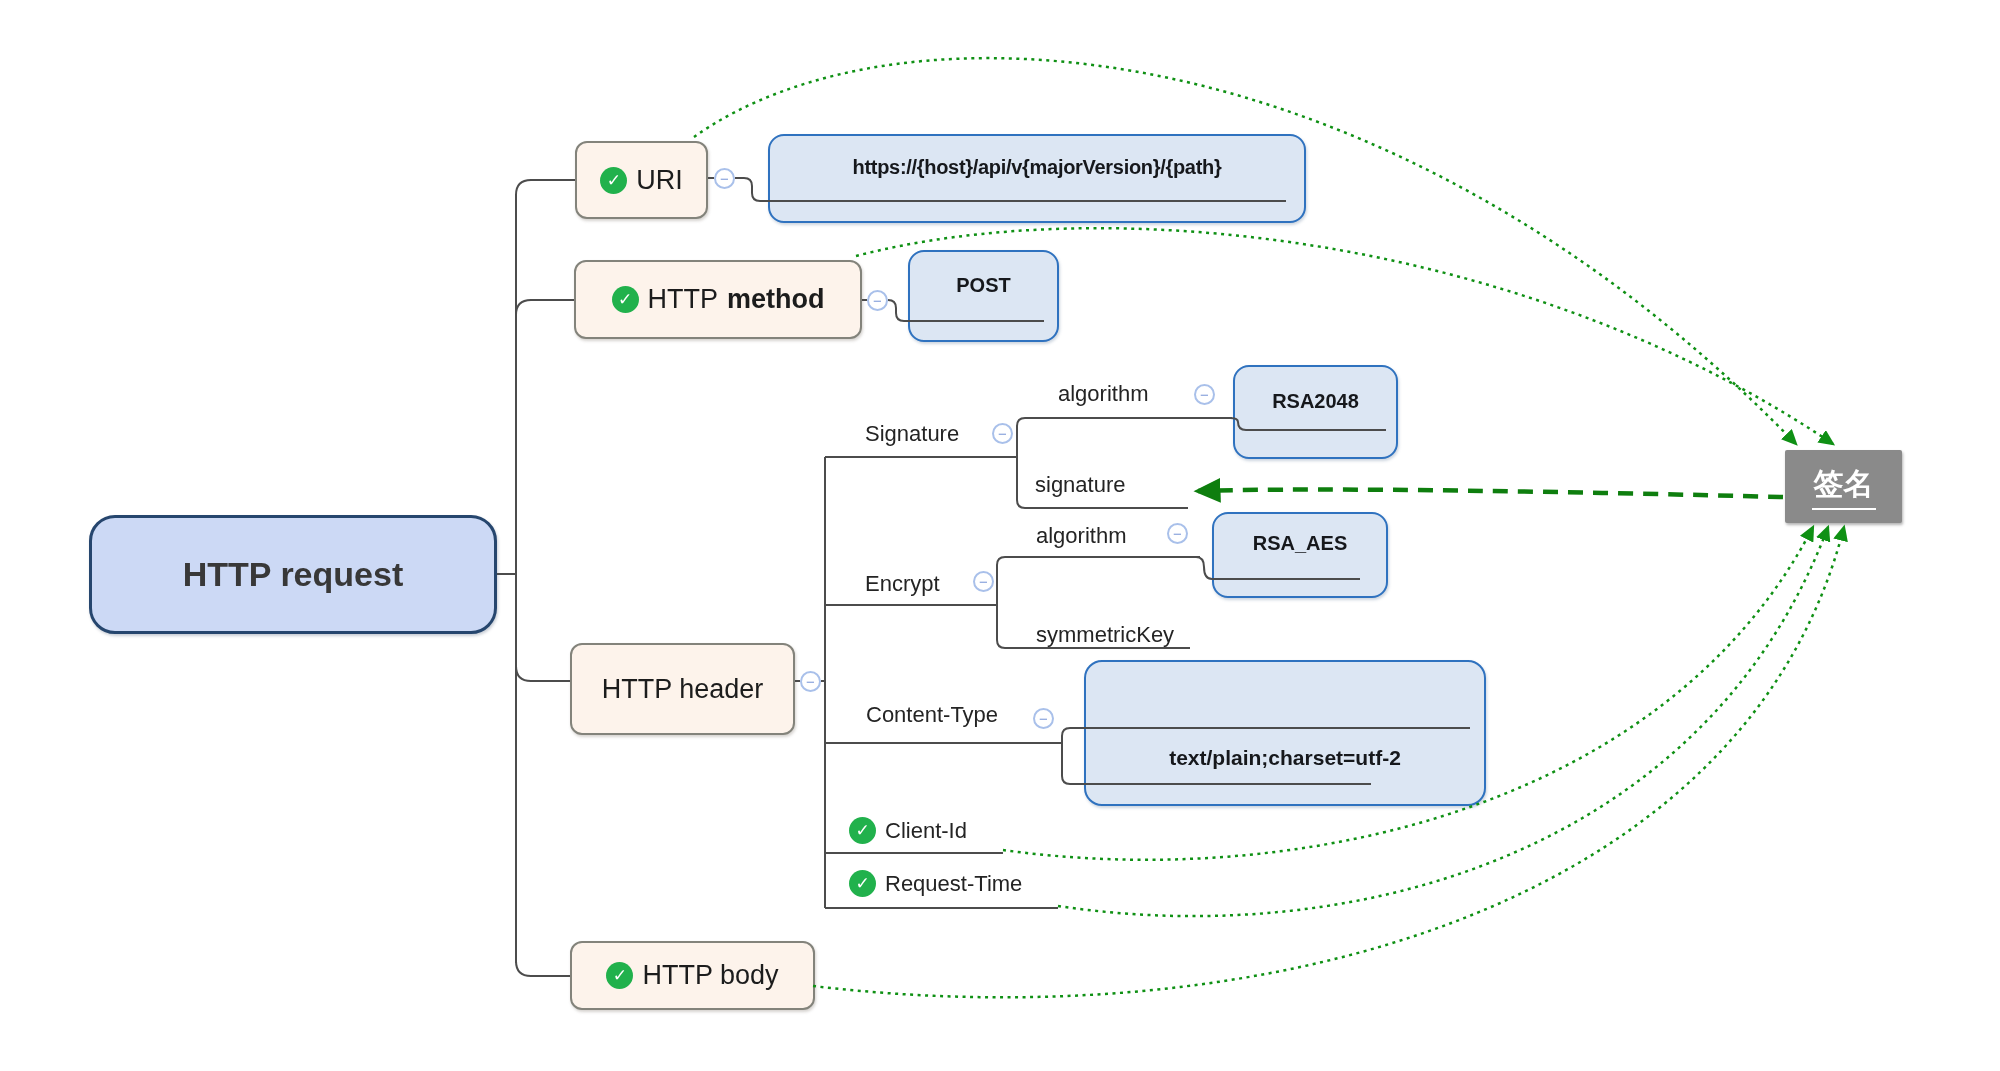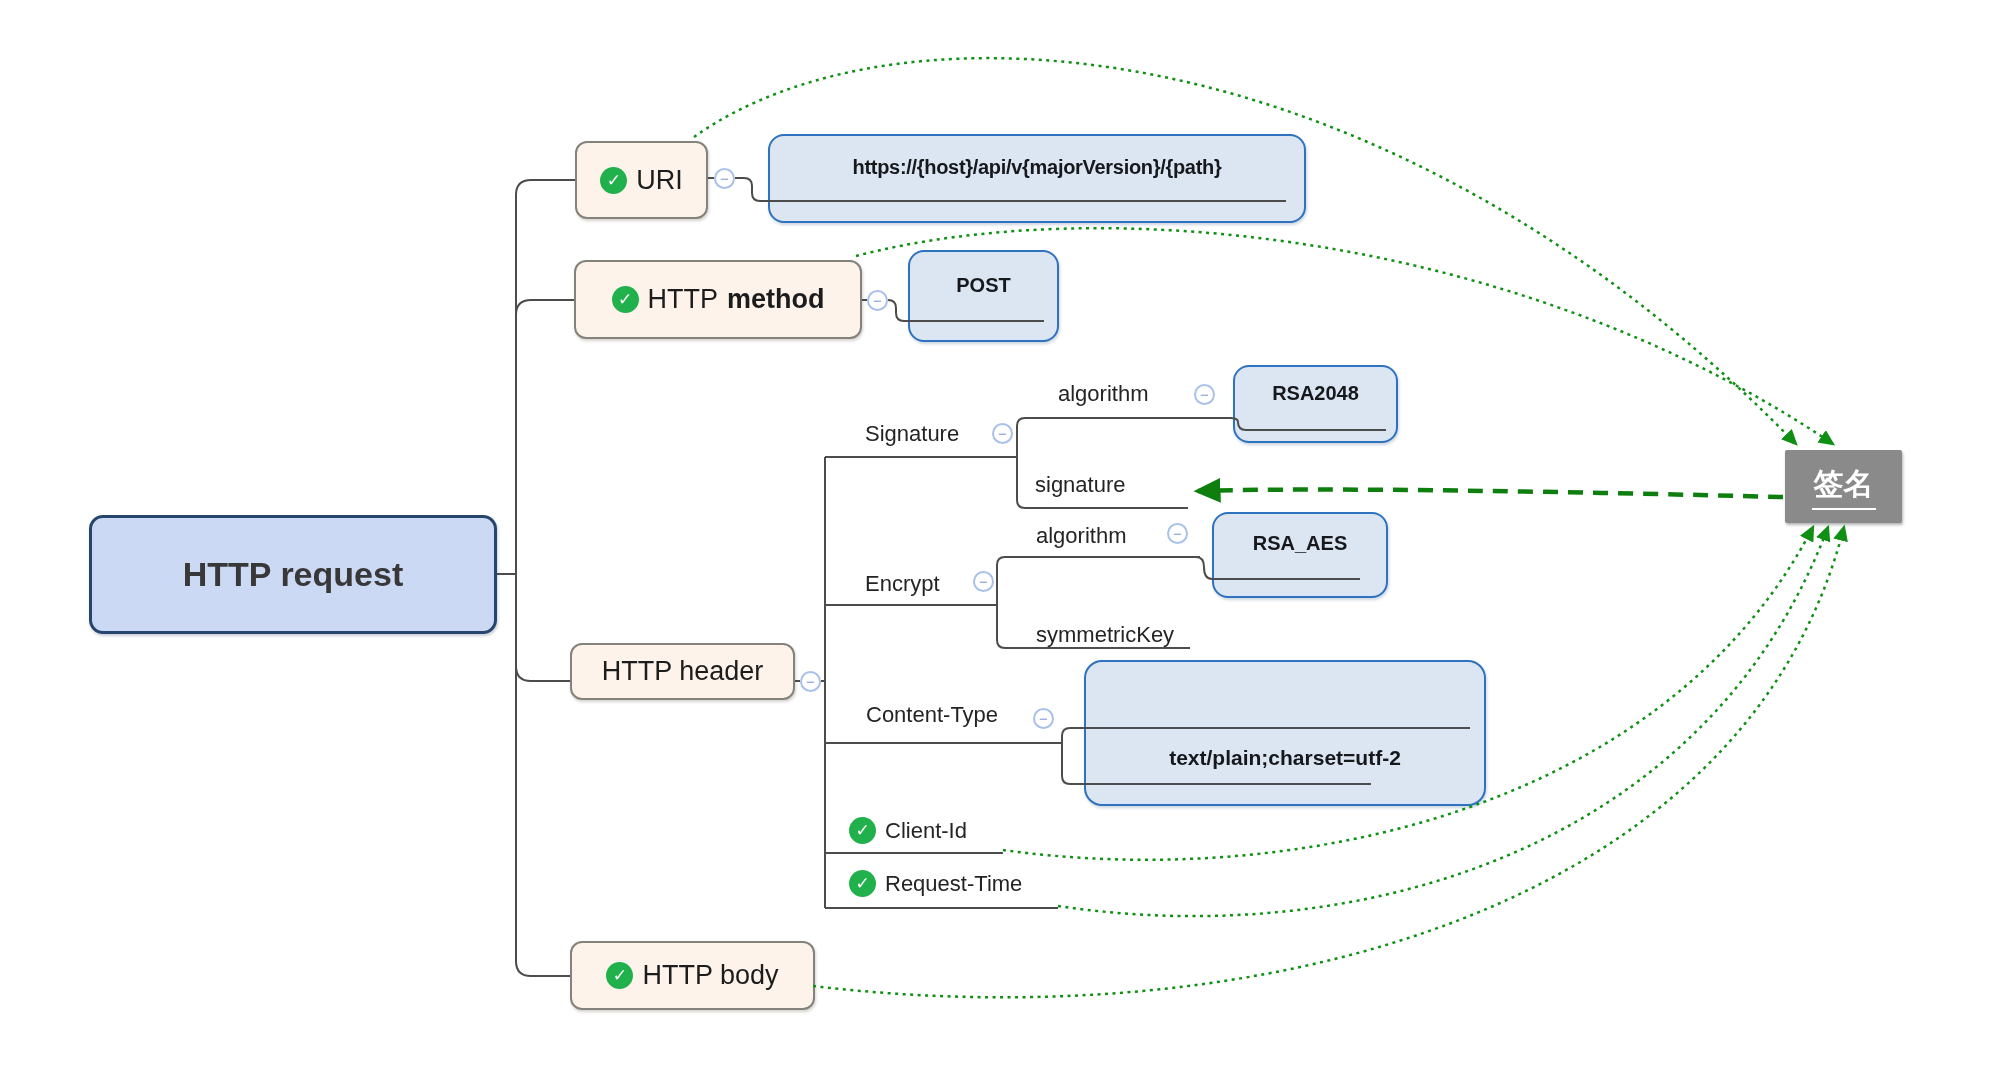--- a/index.html
+++ b/index.html
@@ -17,37 +17,37 @@
   .wires{position:absolute;left:0;top:0;z-index:3;pointer-events:none;}
   .wire{stroke:var(--line-gray,#4c4c4c);stroke-width:2;fill:none;}
   .dotted{stroke:var(--dot-green,#0f9014);stroke-width:2.5;fill:none;stroke-dasharray:3 4.5;}
   .bigdash{stroke:var(--arrow-green,#0e7e0e);stroke-width:4.5;fill:none;stroke-dasharray:15 10;}
   .m-small{fill:var(--dot-green,#0f9014);}
   .m-big{fill:var(--arrow-green,#0e7e0e);}
 
   .node{position:absolute;z-index:2;display:flex;align-items:center;justify-content:center;
         box-sizing:border-box;color:var(--text-dark,#1c1c1c);}
   .root-node{left:89px;top:515px;width:408px;height:119px;background:var(--root-fill);
-        border:3px solid var(--root-border);border-radius:14px;font-size:34px;font-weight:bold;
+        border:3px solid var(--root-border);border-radius:26px;font-size:34px;font-weight:bold;
         color:#383838;box-shadow:1px 2px 3px rgba(40,60,90,.25);}
   .cream{background:var(--node-fill);border:2px solid var(--node-border);border-radius:12px;
         box-shadow:1px 2px 3px rgba(120,110,100,.3);font-size:27px;gap:9px;}
   .uri-node{left:575px;top:141px;width:133px;height:78px;}
   .method-node{left:574px;top:260px;width:288px;height:79px;}
-  .header-node{left:570px;top:643px;width:225px;height:57px;}
+  .header-node{left:570px;top:643px;width:225px;height:92px;}
   .body-node{left:570px;top:941px;width:245px;height:69px;}
   .bold-part{font-weight:bold;}
 
   .vbox{position:absolute;z-index:2;display:flex;align-items:center;justify-content:center;
         background:var(--value-fill);border:2.5px solid var(--value-border);border-radius:16px;
         box-sizing:border-box;font-weight:bold;font-size:20px;color:#16181c;
         box-shadow:1px 2px 3px rgba(90,115,150,.3);}
   .uri-vbox{left:768px;top:134px;width:538px;height:89px;padding-bottom:22px;letter-spacing:-0.3px;}
   .post-vbox{left:908px;top:250px;width:151px;height:92px;padding-bottom:22px;}
-  .rsa2048-vbox{left:1233px;top:365px;width:165px;height:78px;padding-bottom:22px;}
+  .rsa2048-vbox{left:1233px;top:365px;width:165px;height:94px;padding-bottom:22px;}
   .rsaaes-vbox{left:1212px;top:512px;width:176px;height:86px;padding-bottom:24px;}
   .ct-vbox{left:1084px;top:660px;width:402px;height:146px;border-radius:18px;}
   .ct-line{position:absolute;z-index:2;width:402px;left:1084px;height:36px;display:flex;
         align-items:center;justify-content:center;font-weight:bold;font-size:21px;color:#16181c;}
   .ct-line1{top:682px;}
   .ct-line2{top:740px;}
 
   .sign-node{left:1785px;top:450px;width:117px;height:73px;background:var(--sign-fill);
         border-radius:2px;box-shadow:1px 2px 3px rgba(0,0,0,.3);}
   .sign-node span{color:var(--sign-text,#fff);font-size:30px;font-weight:bold;

